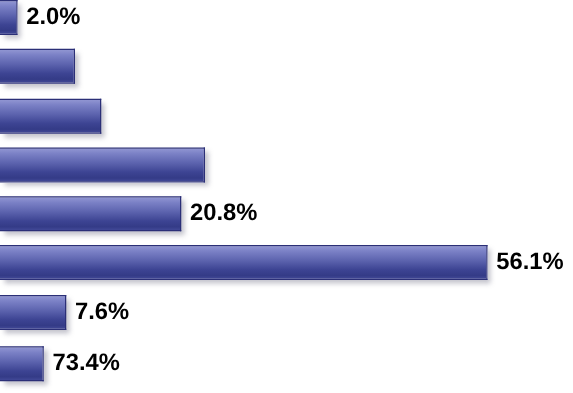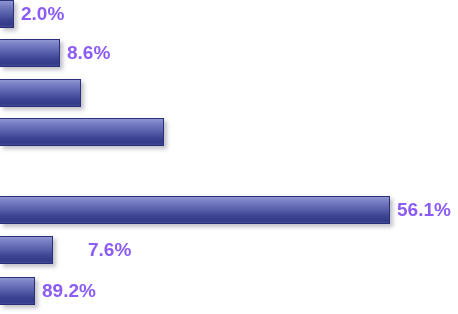--- a/index.html
+++ b/index.html
@@ -52,55 +52,58 @@
         #5b62ad 45%,
         #3d4493 72%,
         #343b87 90%,
         #414896 100%);
     box-shadow: 3px 3px 4px rgba(120,120,140,0.45);
     flex: 0 0 auto;
   }
   .bar-label {
     font-size: 19px;
     font-weight: bold;
-    color: #8b5cf6;
+    color: #000000;
     padding-left: 7px;
     letter-spacing: 0px;
     text-shadow:
        0 0 3px #ffffff,
        0 0 3px #ffffff,
        1px 1px 0 rgba(255,255,255,0.9);
     flex: 0 0 auto;
   }
 </style>
 </head>
 <body>
 
 <div id="chart-root">
   <div class="plot-area" id="plot-area">
       <div class="bar-row" style="top: 0px;">
         <div class="bar" style="width: 14px;"></div>
         <span class="bar-label">2.0%</span>
       </div>
       <div class="bar-row" style="top: 39px;">
         <div class="bar" style="width: 60px;"></div>
-        <span class="bar-label">8.6%</span>
       </div>
       <div class="bar-row" style="top: 79px;">
         <div class="bar" style="width: 81px;"></div>
       </div>
       <div class="bar-row" style="top: 118px;">
         <div class="bar" style="width: 164px;"></div>
       </div>
+      <div class="bar-row" style="top: 157px;">
+        <div class="bar" style="width: 145px;"></div>
+        <span class="bar-label">20.8%</span>
+      </div>
       <div class="bar-row" style="top: 196px;">
         <div class="bar" style="width: 390px;"></div>
         <span class="bar-label">56.1%</span>
       </div>
-      <div class="bar-row" style="top: 236px; gap: 28px;">
+      <div class="bar-row" style="top: 236px;">
         <div class="bar" style="width: 53px;"></div>
         <span class="bar-label">7.6%</span>
       </div>
       <div class="bar-row" style="top: 277px;">
         <div class="bar" style="width: 35px;"></div>
-        <span class="bar-label">89.2%</span>
+        <span class="bar-label">73.4%</span>
       </div>
     </div>
 </div>
 
 </body></html>

